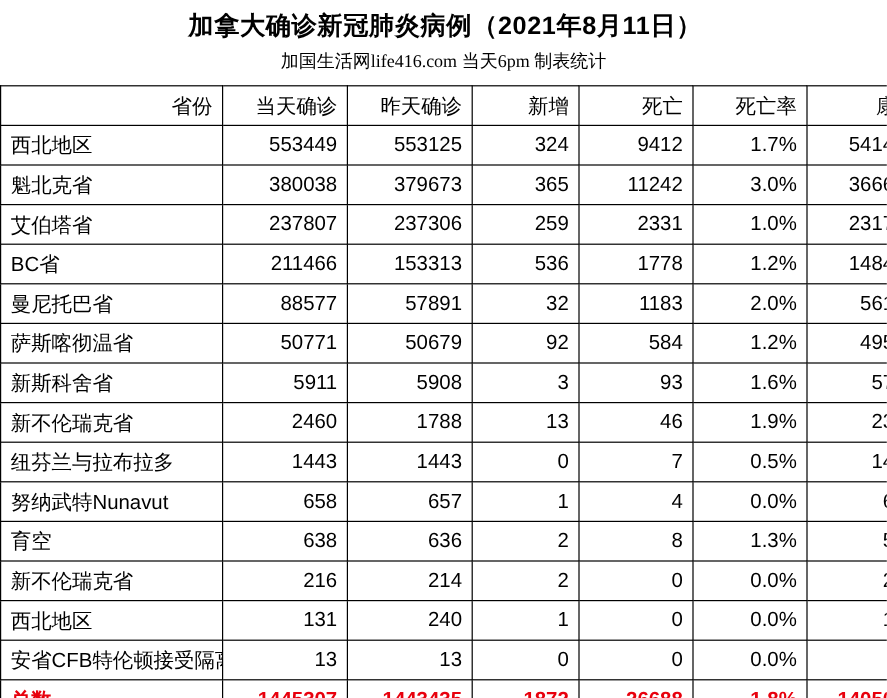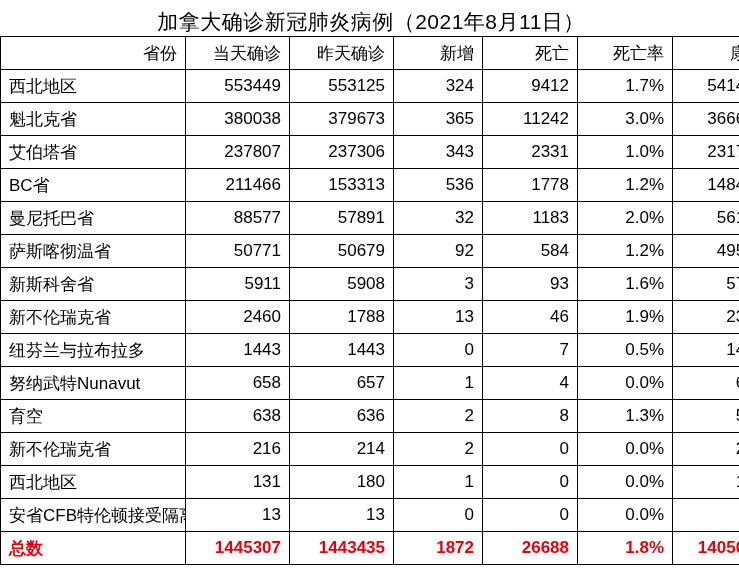--- a/index.html
+++ b/index.html
@@ -17,21 +17,21 @@
   .page {
     width: 739px;
     height: 582px;
     position: relative;
     box-sizing: border-box;
     padding: 0;
   }
   .title {
     text-align: center;
     font-size: 21px;
-    font-weight: normal;
+    font-weight: bold;
     letter-spacing: 0.5px;
     margin: 8px 0 0 3px;
     line-height: 28px;
   }
   .subtitle {
     text-align: center;
     font-family: "Liberation Serif", serif;
     font-size: 15px;
     margin: 6px 0 9px 0;
     line-height: 20px;
@@ -83,20 +83,21 @@
   .small-label {
     font-size: 14px;
   }
 </style>
 </head>
 <body>
 
 <div class="page">
 
   <div class="title">加拿大确诊新冠肺炎病例（2021年8月11日）</div>
+  <div class="subtitle">加国生活网life416.com 当天6pm 制表统计</div>
 
   <table class="covid">
     <colgroup>
       <col class="c-province">
       <col class="c-today">
       <col class="c-yest">
       <col class="c-new">
       <col class="c-death">
       <col class="c-rate">
       <col class="c-recover">
@@ -128,21 +129,21 @@
         <td class="num">379673</td>
         <td class="num">365</td>
         <td class="num">11242</td>
         <td class="num">3.0%</td>
         <td class="num">366670</td>
       </tr>
       <tr>
         <td class="province">艾伯塔省</td>
         <td class="num">237807</td>
         <td class="num">237306</td>
-        <td class="num">343</td>
+        <td class="num">259</td>
         <td class="num">2331</td>
         <td class="num">1.0%</td>
         <td class="num">231707</td>
       </tr>
       <tr>
         <td class="province">BC省</td>
         <td class="num">211466</td>
         <td class="num">153313</td>
         <td class="num">536</td>
         <td class="num">1778</td>
@@ -217,21 +218,21 @@
         <td class="num">216</td>
         <td class="num">214</td>
         <td class="num">2</td>
         <td class="num">0</td>
         <td class="num">0.0%</td>
         <td class="num">208</td>
       </tr>
       <tr>
         <td class="province">西北地区</td>
         <td class="num">131</td>
-        <td class="num">180</td>
+        <td class="num">240</td>
         <td class="num">1</td>
         <td class="num">0</td>
         <td class="num">0.0%</td>
         <td class="num">129</td>
       </tr>
       <tr>
         <td class="province small-label">安省CFB特伦顿接受隔离</td>
         <td class="num">13</td>
         <td class="num">13</td>
         <td class="num">0</td>

